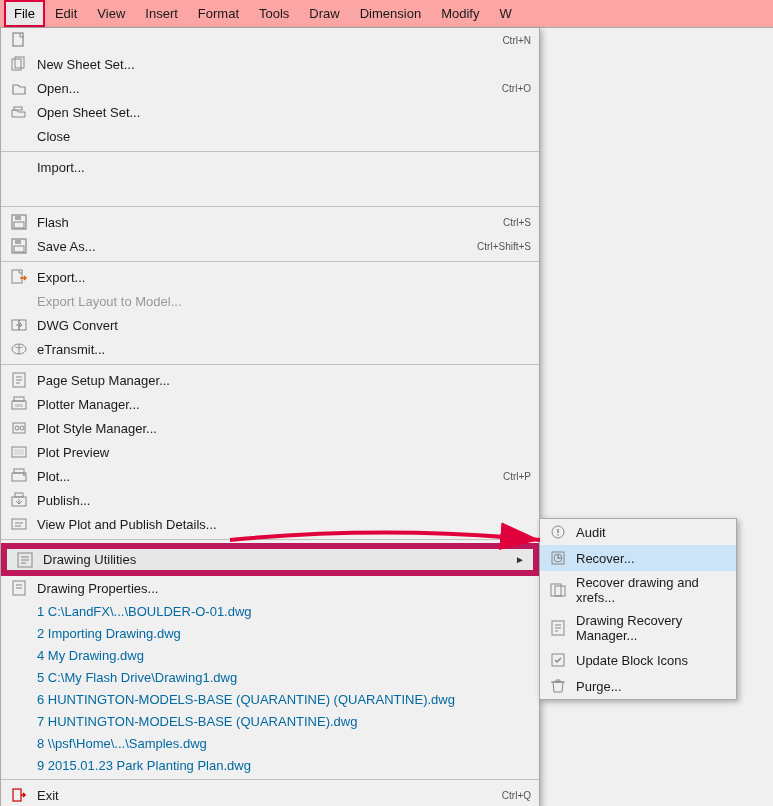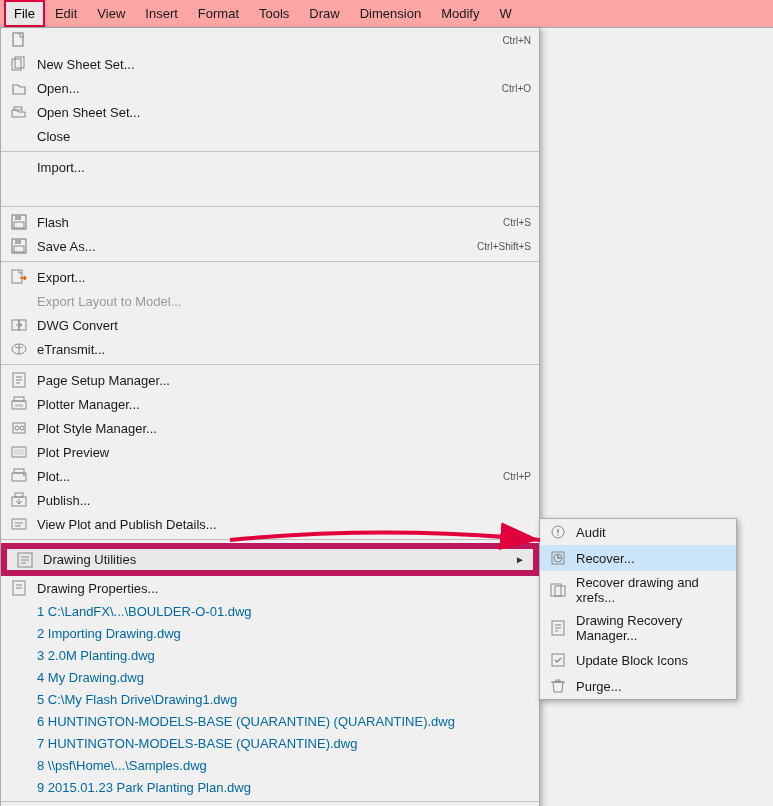--- a/index.html
+++ b/index.html
@@ -424,23 +424,20 @@
     <span class="menu-item-label">Drawing Properties...</span>
   </div>
 
   <div class="recent-file">
     <span>1 C:\LandFX\...\BOULDER-O-01.dwg</span>
   </div>
   <div class="recent-file">
     <span>2 Importing Drawing.dwg</span>
   </div>
   <div class="recent-file">
-    <span>3 2.0M Planting.dwg</span>
-  </div>
-  <div class="recent-file">
     <span>4 My Drawing.dwg</span>
   </div>
   <div class="recent-file">
     <span>5 C:\My Flash Drive\Drawing1.dwg</span>
   </div>
   <div class="recent-file">
     <span>6 HUNTINGTON-MODELS-BASE (QUARANTINE) (QUARANTINE).dwg</span>
   </div>
   <div class="recent-file">
     <span>7 HUNTINGTON-MODELS-BASE (QUARANTINE).dwg</span>

